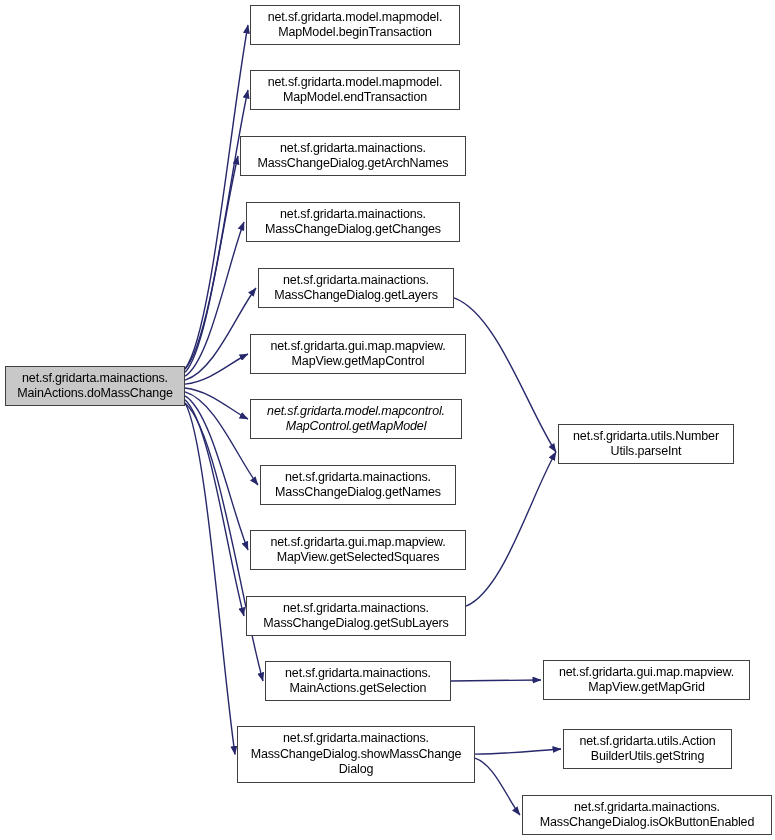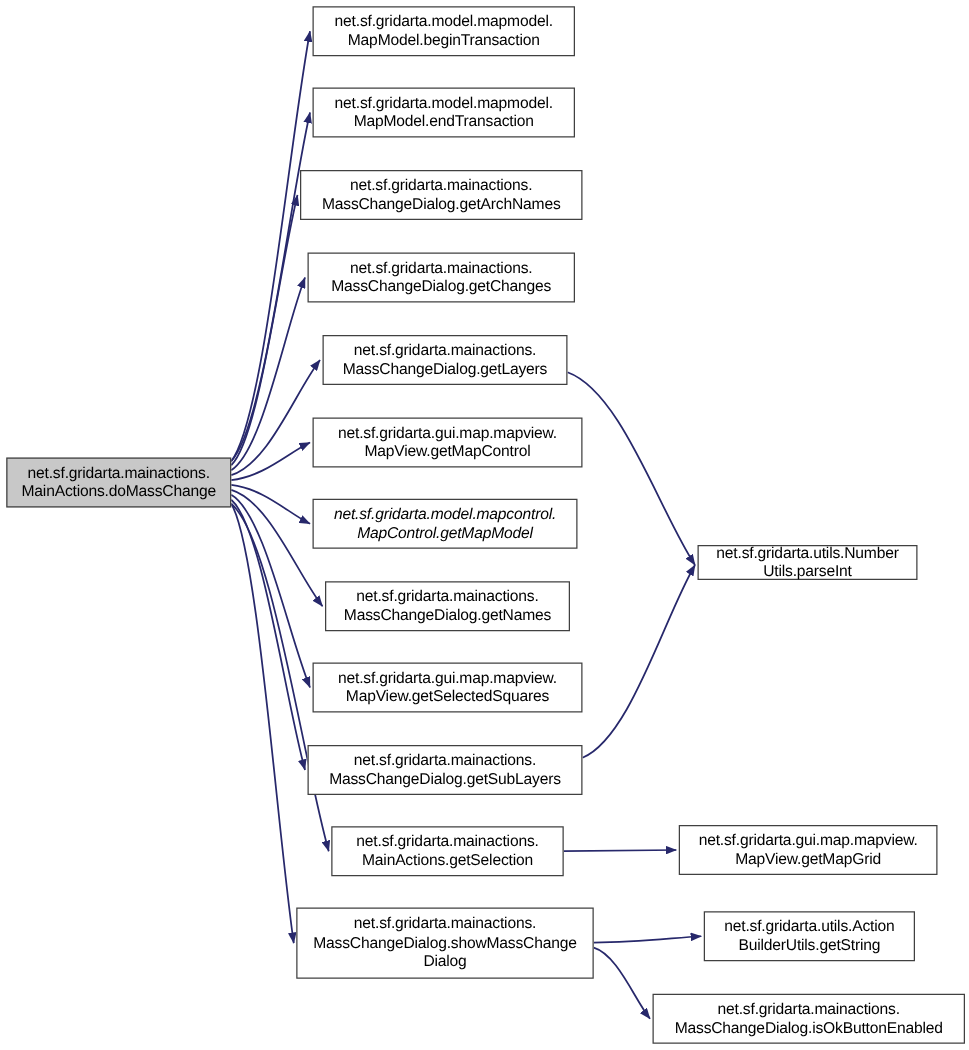--- a/index.html
+++ b/index.html
@@ -95,21 +95,21 @@
 MassChangeDialog.getNames</span></div>
       <div class="node" style="left: 250px; top: 530px; width: 216px; height: 40px;"><span>net.sf.gridarta.gui.map.mapview.
 MapView.getSelectedSquares</span></div>
       <div class="node" style="left: 246px; top: 596px; width: 220px; height: 40px;"><span>net.sf.gridarta.mainactions.
 MassChangeDialog.getSubLayers</span></div>
       <div class="node" style="left: 265px; top: 661px; width: 186px; height: 40px;"><span>net.sf.gridarta.mainactions.
 MainActions.getSelection</span></div>
       <div class="node" style="left: 237px; top: 726px; width: 238px; height: 57px;"><span>net.sf.gridarta.mainactions.
 MassChangeDialog.showMassChange
 Dialog</span></div>
-      <div class="node" style="left: 558px; top: 436px; width: 176px; height: 28px;"><span>net.sf.gridarta.utils.Number
+      <div class="node" style="left: 558px; top: 424px; width: 176px; height: 40px;"><span>net.sf.gridarta.utils.Number
 Utils.parseInt</span></div>
       <div class="node" style="left: 543px; top: 660px; width: 207px; height: 40px;"><span>net.sf.gridarta.gui.map.mapview.
 MapView.getMapGrid</span></div>
       <div class="node" style="left: 563px; top: 729px; width: 169px; height: 40px;"><span>net.sf.gridarta.utils.Action
 BuilderUtils.getString</span></div>
       <div class="node" style="left: 522px; top: 795px; width: 250px; height: 40px;"><span>net.sf.gridarta.mainactions.
 MassChangeDialog.isOkButtonEnabled</span></div>
     </div>
 </div>
 

